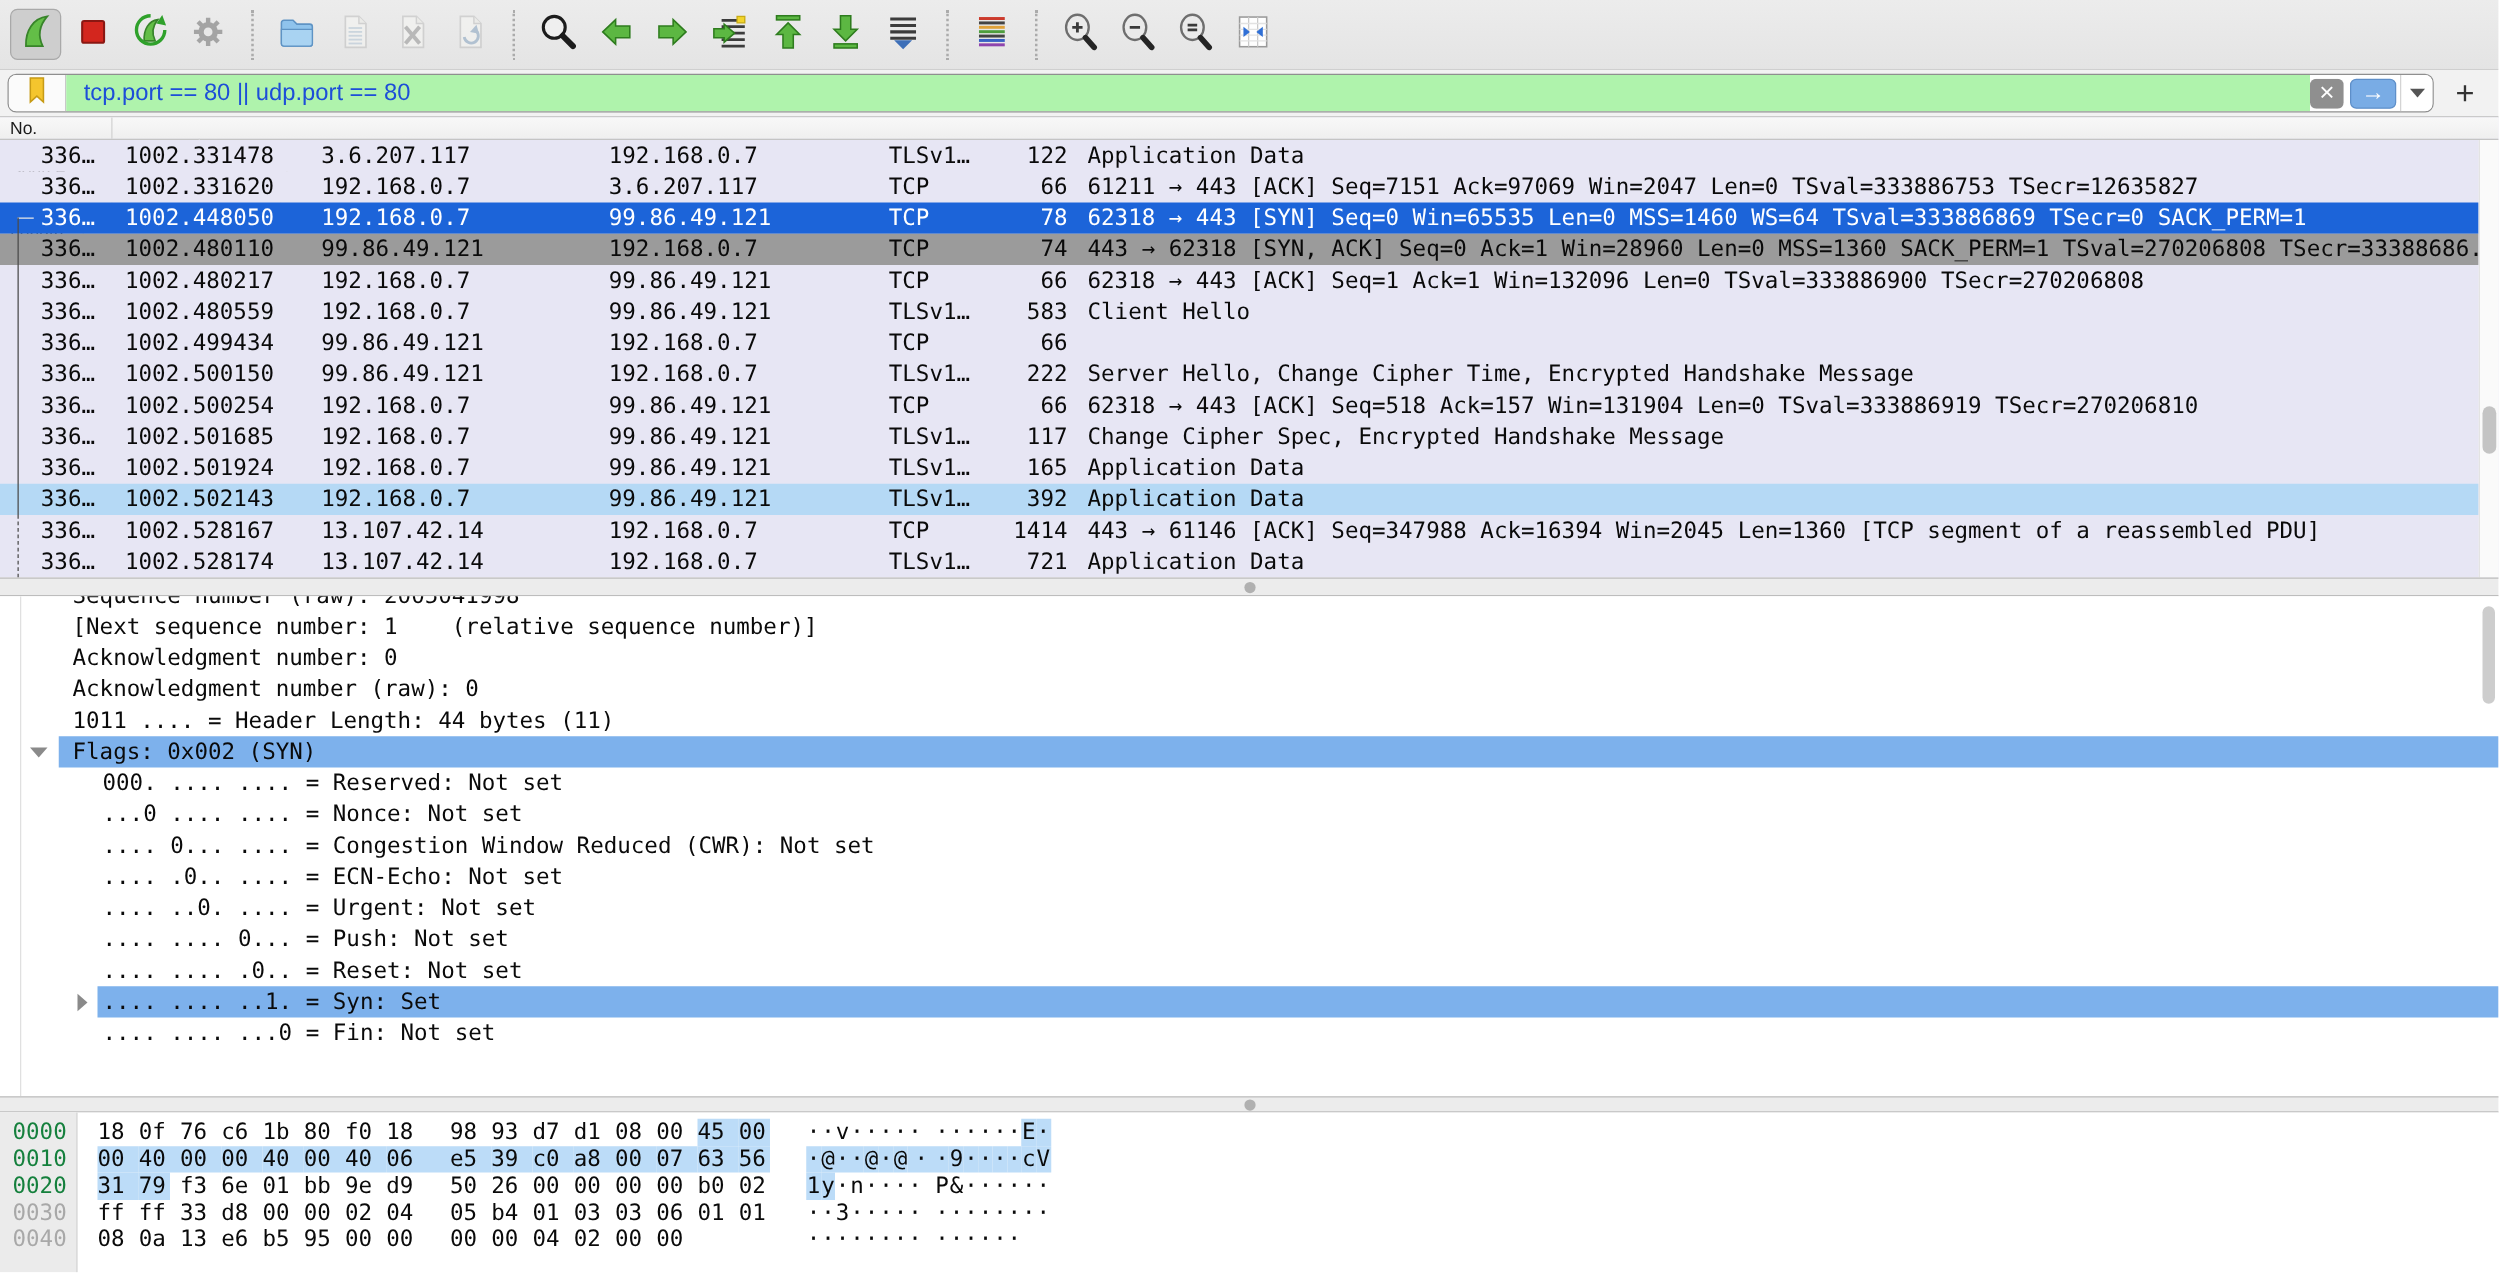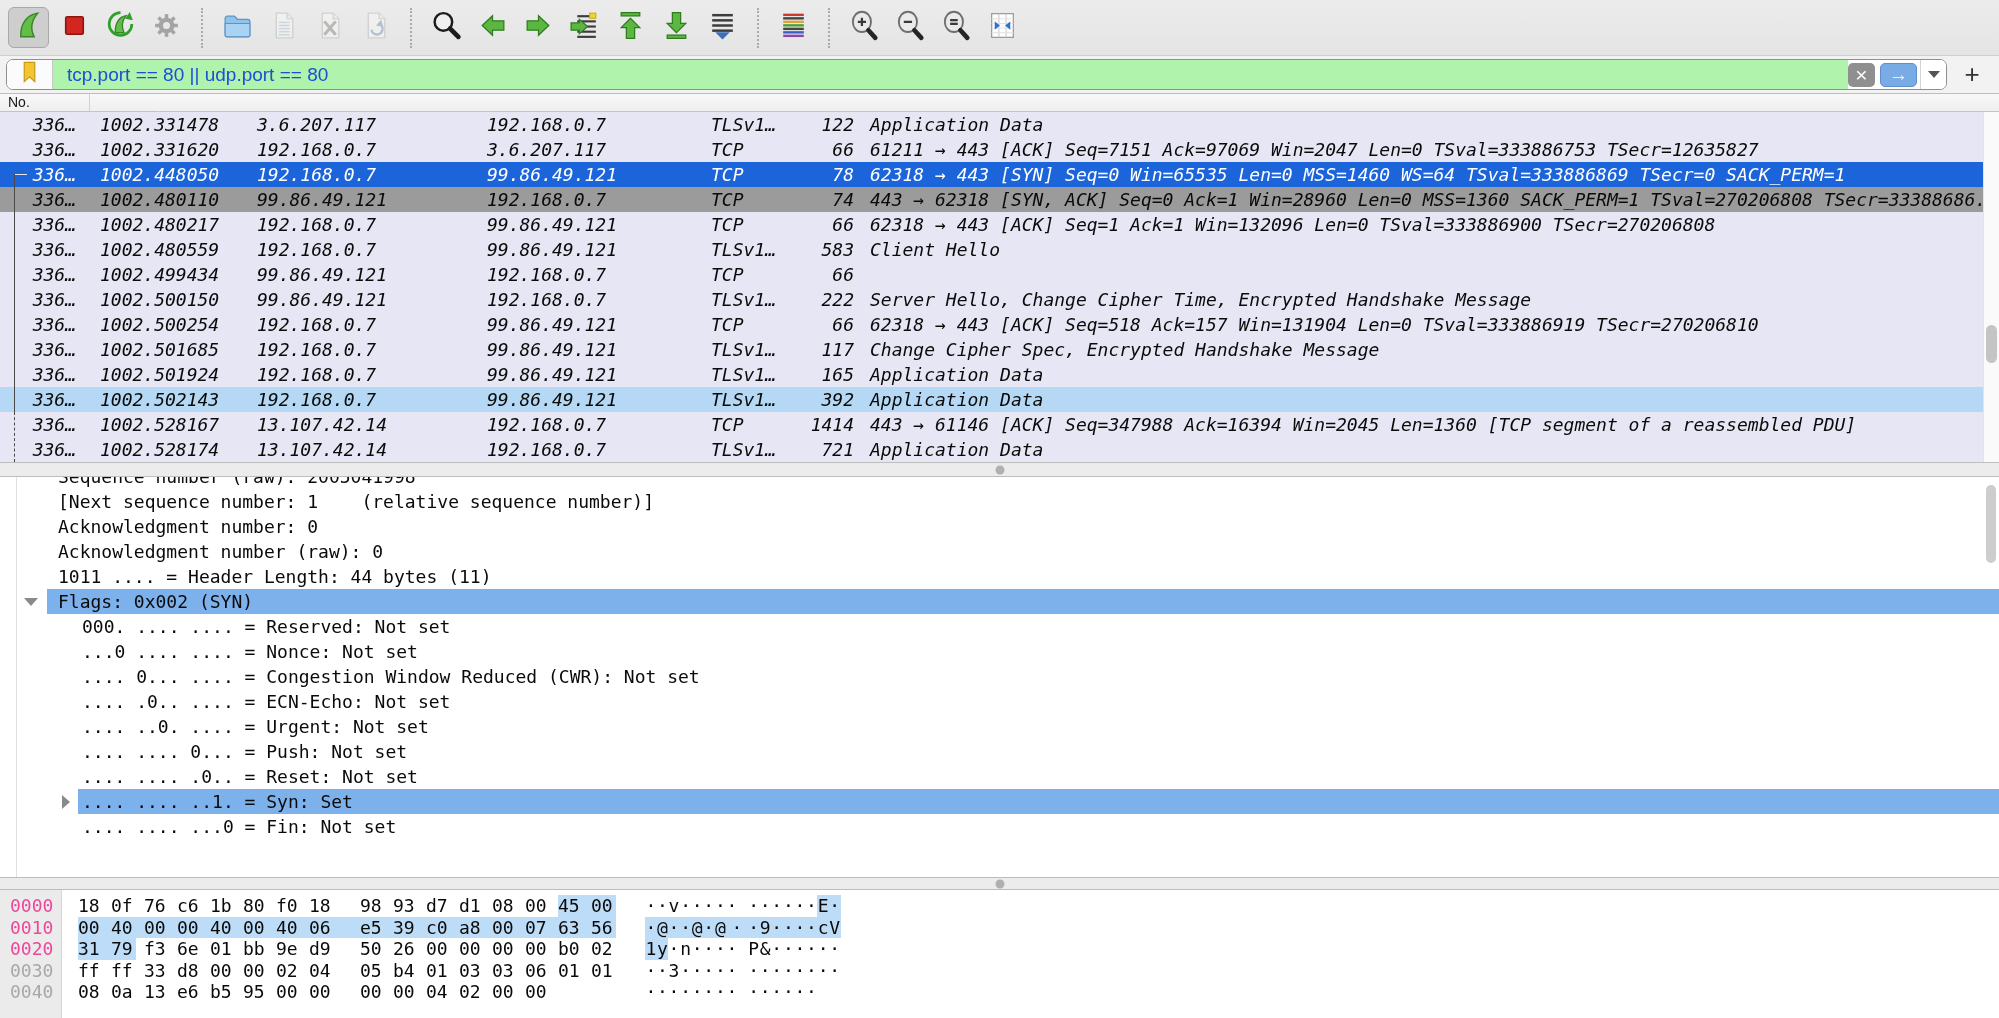--- a/index.html
+++ b/index.html
@@ -49,21 +49,21 @@
           font-size:26px; color:#333; }
   
   .list { height:368px; position:relative; background:var(--row_bg,#E7E6F4); }
   .plhead { height:18px; display:flex; background:linear-gradient(#F8F8F8,#EFEFEF);
             border-bottom:1px solid #C4C4C4; font-size:14px; color:#1a1a1a;flex-direction:column; }
   .phc { border-right:1px solid #D2D2D2; padding-left:8px; line-height:17px;
          overflow:hidden; white-space:nowrap; flex:0 0 auto; }
   .phc.info { flex:1 1 auto; border-right:none; }
   .plbody { position:absolute; top:18px; left:0; right:16px; bottom:0; overflow:hidden;
             font-family:"DejaVu Sans Mono", monospace; font-size:18px; }
-  .prow { height:25px; display:flex; line-height:25px; background:var(--row_bg,#E7E6F4);font-style:italic; }
+  .prow { height:25px; display:flex; line-height:25px; background:var(--row_bg,#E7E6F4); }
   .prow.selected { background:var(--selected_row,#1C64D9); color:#fff; }
   .prow.related  { background:var(--related_row,#9B9B9B); }
   .prow.stream   { background:var(--stream_row,#B5D9F5); }
   .pcell { overflow:hidden; white-space:pre; flex:0 0 auto; }
   .c-no   { width:90px;  text-align:right; padding-right:14px; }
   .c-time { width:160px; padding-left:10px; }
   .c-src  { width:230px; padding-left:7px; }
   .c-dst  { width:225px; padding-left:7px; }
   .c-pro  { width:90px;  padding-left:6px; }
   .c-len  { width:67px;  text-align:right; padding-right:8px; }
@@ -98,21 +98,21 @@
                border-left:8px solid #8A8A8A; }
   .ind1 .exp { left:24px; } .ind2 .exp { left:62px; }
   .dsb-thumb { position:absolute; right:3px; top:8px; width:10px; height:78px;
                background:#CDCDCD; border-radius:5px; }
   
   .hex { height:128px; background:#fff; position:relative;
          font-family:"DejaVu Sans Mono", monospace; font-size:18px; padding-top:5px; }
   .gutter { position:absolute; left:0; top:0; bottom:0; width:62px; background:#EBEBEB;
             border-right:1px solid #D6D6D6; }
   .hrow { height:21.5px; line-height:21.5px; position:relative; white-space:nowrap; }
-  .hoff { position:absolute; left:10px; color:#ec4899; }
+  .hoff { position:absolute; left:10px; color:#15803d; }
   .hrow.dim .hoff { color:#A8A8A8; }
   .hbytes { position:absolute; left:78px; }
   .hascii { position:absolute; left:645px; }
   .hb { display:inline-block; width:25px; margin-right:8px; }
   .hb.g { margin-right:26px; }
   .hb.hl { background:var(--hex_highlight,#BCDCF8); }
   .hb.hlc { width:33px; margin-right:0; }
   .hb.hlg { width:51px; margin-right:0; }
   .ha { display:inline-block; width:11.6px; text-align:center; }
   .ha.g { margin-right:10px; }

